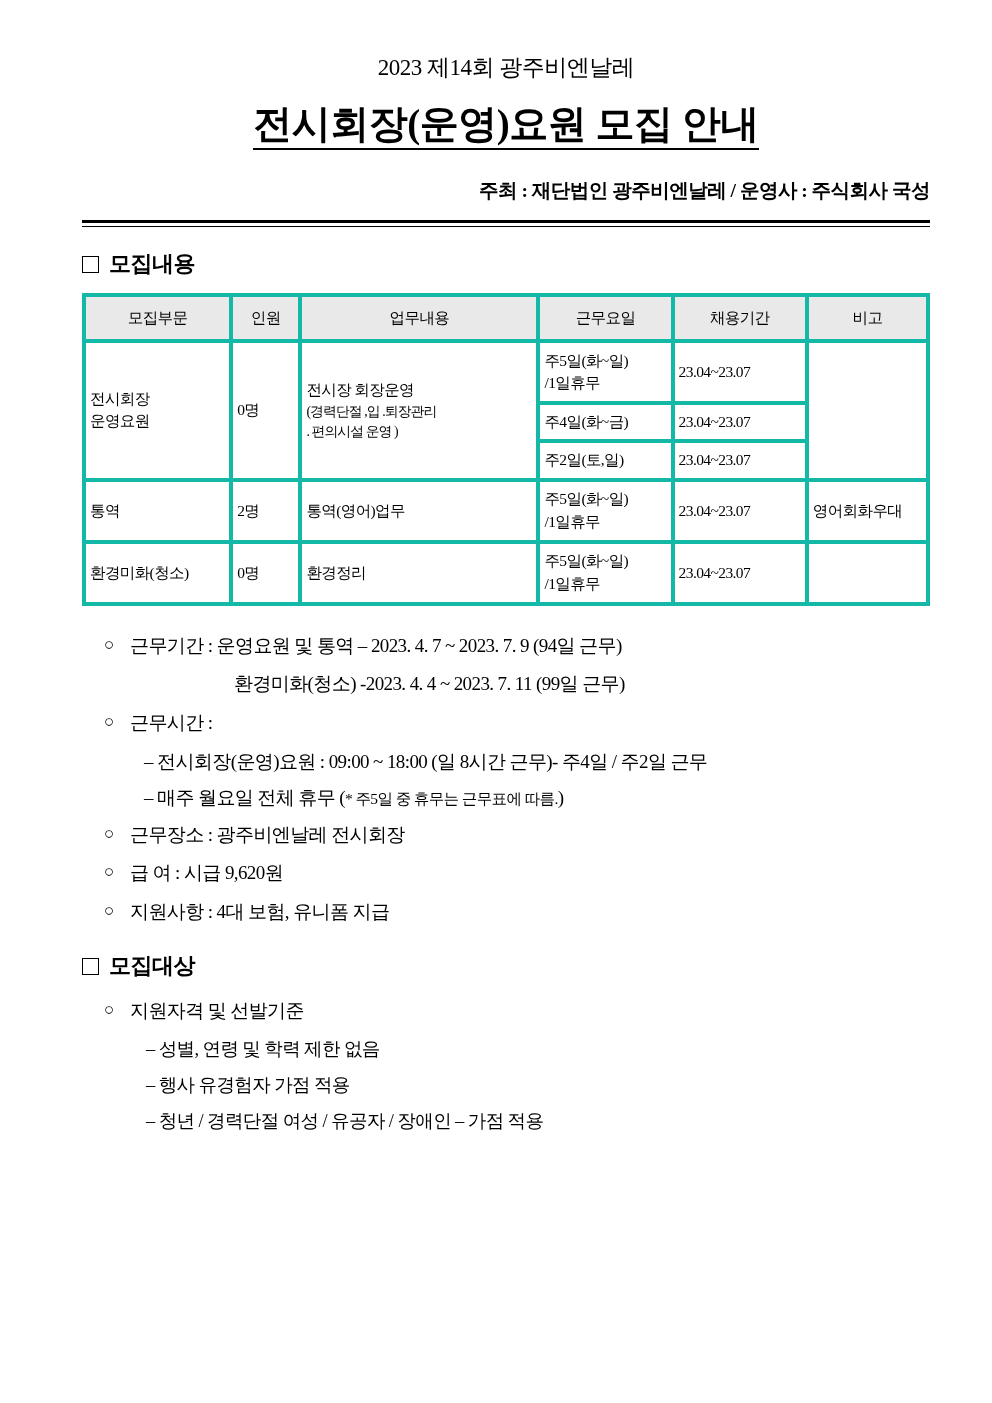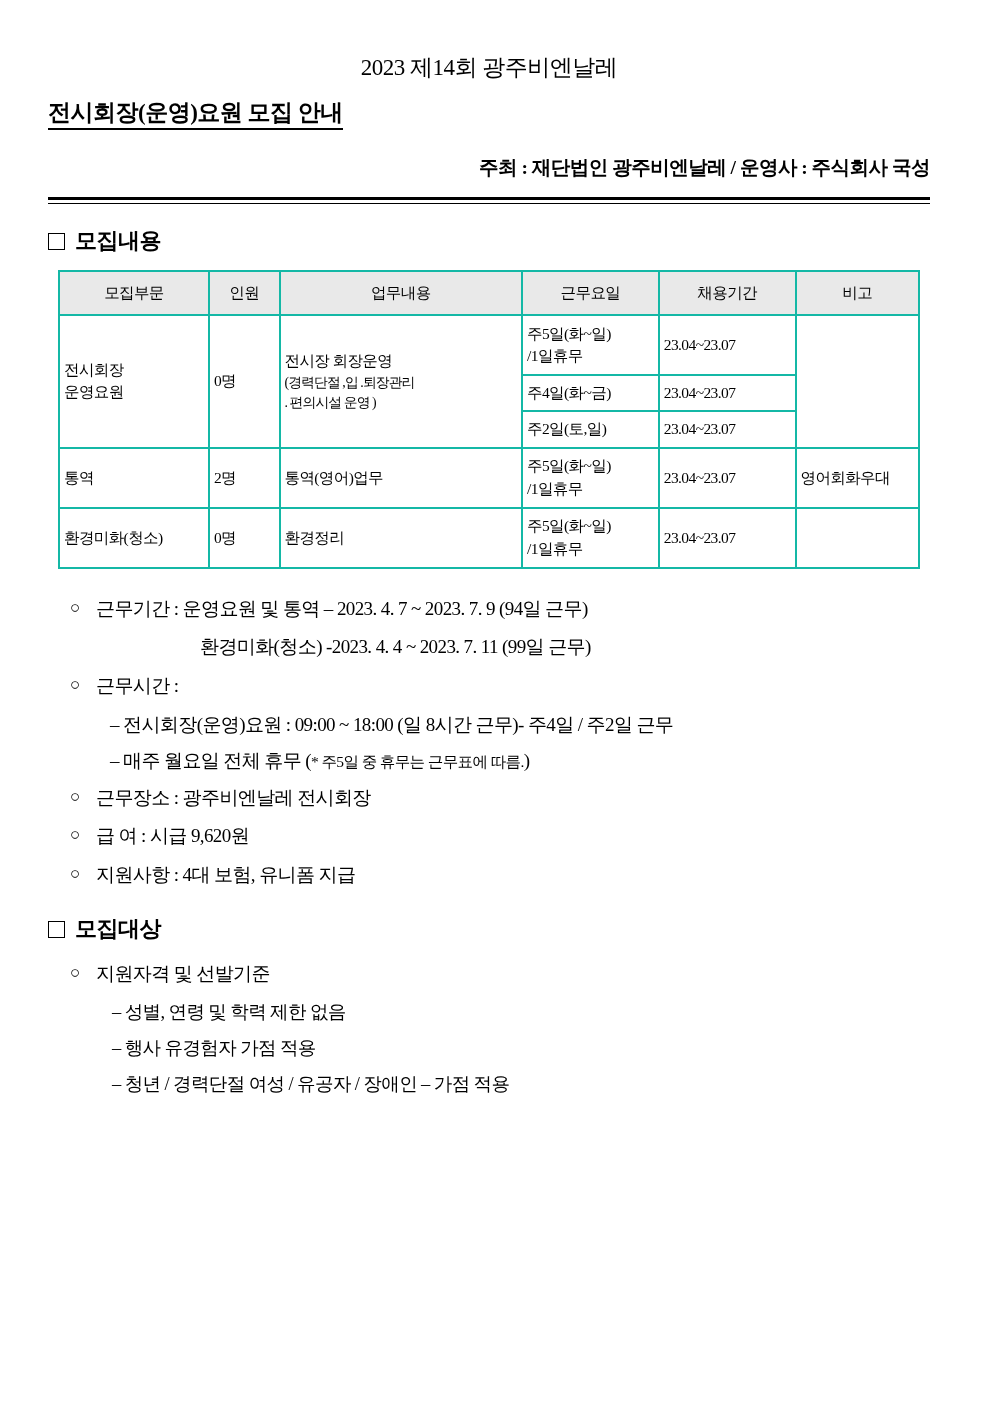--- a/index.html
+++ b/index.html
@@ -10,34 +10,35 @@
   body {
     width: 992px;
     min-height: 1403px;
     font-family: "Liberation Serif", "DejaVu Serif", serif;
     color: #000000;
   }
   .page {
     width: 992px;
     min-height: 1403px;
     box-sizing: border-box;
-    padding: 52px 62px 30px 48px;
+    padding: 52px 62px 30px 82px;
     position: relative;
   }
 
   
   .doc-supertitle {
     text-align: center;
     font-size: 23px;
     letter-spacing: -0.5px;
     margin: 0 0 14px 0;
     font-weight: 400;
   }
   .doc-title {
-    font-size: 23px;
+    text-align: center;
+    font-size: 39px;
     font-weight: 700;
     letter-spacing: -0.5px;
     margin: 0 0 26px 0;
   }
   .doc-title span {
     border-bottom: 2px solid #000;
     padding-bottom: 3px;
   }
 
   .intro {
@@ -87,21 +88,21 @@
   table.recruit {
     border-collapse: collapse;
     width: 100%;
     max-width: 862px;
     margin: 0 auto 0 auto;
     table-layout: fixed;
     font-size: 15.5px;
   }
   table.recruit th,
   table.recruit td {
-    border: 2px solid #14b8a6;
+    border: 4px solid #14b8a6;
     vertical-align: middle;
     padding: 6px 4px;
     letter-spacing: -0.6px;
     line-height: 1.45;
   }
   table.recruit thead th {
     background: #e9e9e9;
     font-weight: 400;
     height: 30px;
     font-size: 15.5px;

